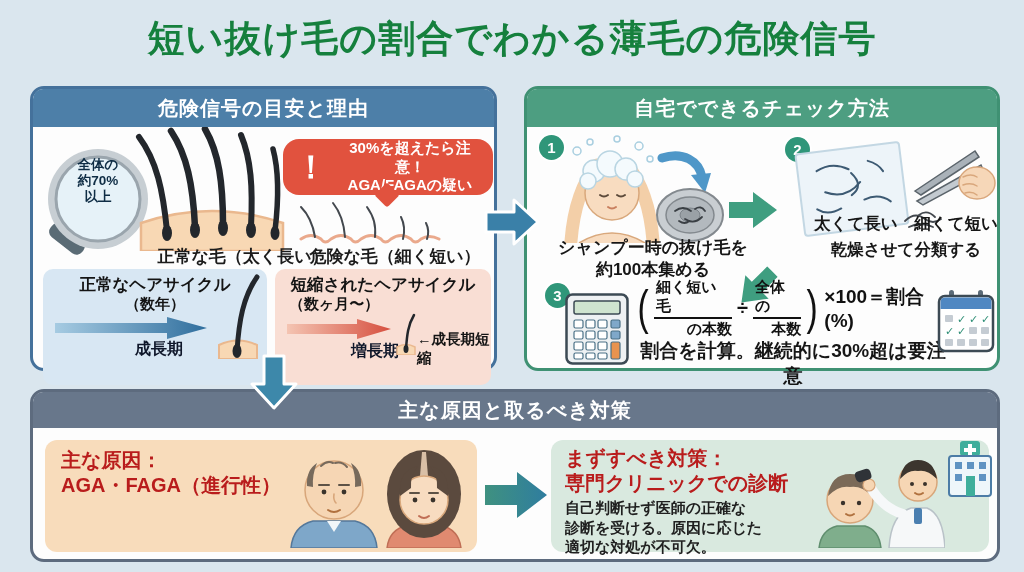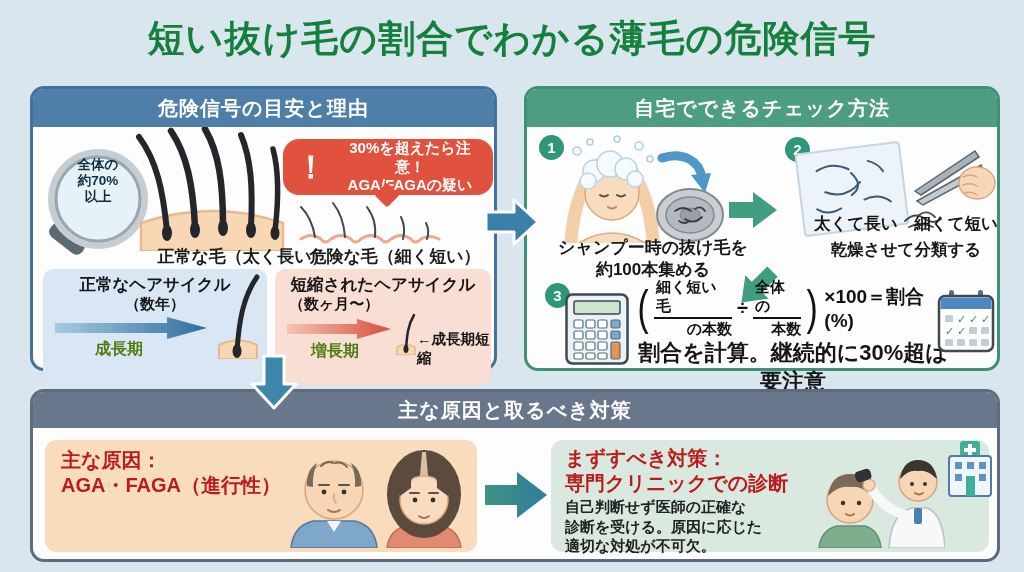--- a/index.html
+++ b/index.html
@@ -36,21 +36,21 @@
                         background:#e1523e; transform:rotate(45deg); border-radius:3px; }
   .warn-mark { color:#fff; font-size:32px; font-weight:900; line-height:1; }
   .warn-text { color:#fff; font-size:15px; font-weight:bold; line-height:1.25; text-align:center; flex:1; }
   .cycle-box { position:absolute; top:180px; height:116px; border-radius:10px; }
   #normal-cycle-box { left:10px; width:224px; background:#d8e7f3; }
   #short-cycle-box  { left:242px; width:216px; background:#f9ded4; }
   .cycle-title { text-align:center; font-size:16.5px; font-weight:bold; color:#141414; margin-top:6px; line-height:1.2; }
   .cycle-sub   { font-size:15px; font-weight:bold; color:#141414; line-height:1.15; }
   #normal-cycle-box .cycle-sub { text-align:center; }
   #short-cycle-box  .cycle-sub { text-align:left; padding-left:14px; }
-  .cycle-phase { position:absolute; font-size:16px; font-weight:bold; color:#4d7c0f; }
+  .cycle-phase { position:absolute; font-size:16px; font-weight:bold; color:#0f172a;margin-left:40px; }
   .cycle-note  { position:absolute; font-size:14.5px; font-weight:bold; color:#141414; }
 
   
   .step-circle { position:absolute; width:25px; height:25px; border-radius:50%;
                  background:#2f9679; color:#fff; font-weight:bold; font-size:15px;
                  display:flex; align-items:center; justify-content:center;
                  box-shadow:0 0 0 2px rgba(255,255,255,.8); }
 
   .step-caption { position:absolute; font-size:17px; font-weight:bold; color:#161616;
                   text-align:center; line-height:1.3; }
@@ -335,21 +335,21 @@
         <span class="bot">の本数</span>
       </span>
       <span class="frac-op">÷</span>
       <span class="frac">
         <span class="top">全体の</span>
         <span class="bot">本数</span>
       </span>
       <span class="paren">)</span>
       <span class="formula-result">×100＝割合(%)</span>
     </div>
-    <div class="step-caption" style="left:104px; top:250px; width:324px; font-size:22px;">割合を計算。継続的に30%超は要注意</div>
+    <div class="step-caption" style="left:104px; top:250px; width:324px; font-size:19px;">割合を計算。継続的に30%超は要注意</div>
 
     <div class="abs" style="left:410px; top:200px; width:58px; height:64px;">
       <svg width="58" height="64" viewBox="0 0 58 64">
         <rect x="12" y="1" width="5" height="11" rx="2.5" fill="#5b6b78"></rect>
         <rect x="41" y="1" width="5" height="11" rx="2.5" fill="#5b6b78"></rect>
         <rect x="2" y="7" width="54" height="55" rx="6" fill="#ffffff" stroke="#3c4a54" stroke-width="2.5"></rect>
         <path d="M3.5 20 v-7 q0 -4.5 4.5 -4.5 h42 q4.5 0 4.5 4.5 v7 Z" fill="#4f87c2"></path>
         <g fill="#c5ccd3">
           <rect x="8" y="26" width="8" height="7" rx="1"></rect>
           <rect x="32" y="38" width="8" height="7" rx="1"></rect>
@@ -439,21 +439,21 @@
               <stop offset="1" stop-color="#2f7d9f"></stop>
             </linearGradient>
           </defs>
         <path d="M2 17 H34 V4 L64 27 L34 50 V37 H2 Z" fill="url(#grad-bottom-arrow)"></path>
       </svg>
     </div>
 
     <div class="action-box">
       <div class="box-title pre" style="left:14px; top:6px;">まずすべき対策：
 専門クリニックでの診断</div>
-      <div class="box-body pre" style="left:14px; top:58px; font-size:15px; line-height:1.3;font-family:Liberation Serif, serif;">自己判断せず医師の正確な
+      <div class="box-body pre" style="left:14px; top:58px; font-size:15px; line-height:1.3;">自己判断せず医師の正確な
 診断を受ける。原因に応じた
 適切な対処が不可欠。</div>
 
       <div class="abs" style="left:262px; top:2px; width:132px; height:106px;">
         <svg width="132" height="106" viewBox="0 0 132 106">
 
           <path d="M6 106 Q8 88 24 84 L52 84 Q66 88 68 106 Z" fill="#7fae8c" stroke="#5f8e6e" stroke-width="1.5"></path>
           <circle cx="37" cy="58" r="23" fill="#f6d6b4" stroke="#d8a67a" stroke-width="1.5"></circle>
           <path d="M15 54 q3 -22 22 -22 q19 0 22 22 q-11 -11 -22 -9 q-11 -2 -22 9 Z" fill="#7b6a58"></path>
           <g fill="#3a332c">

